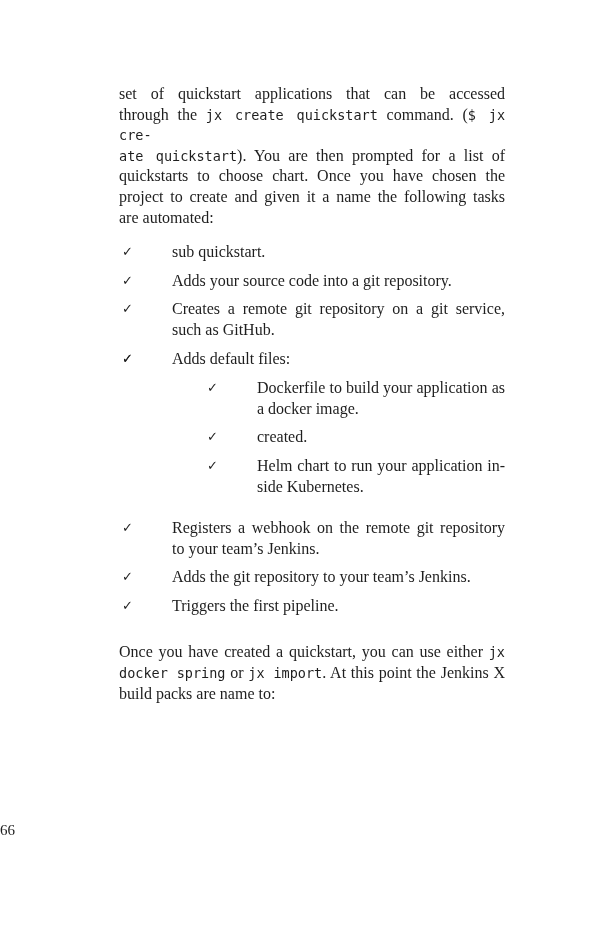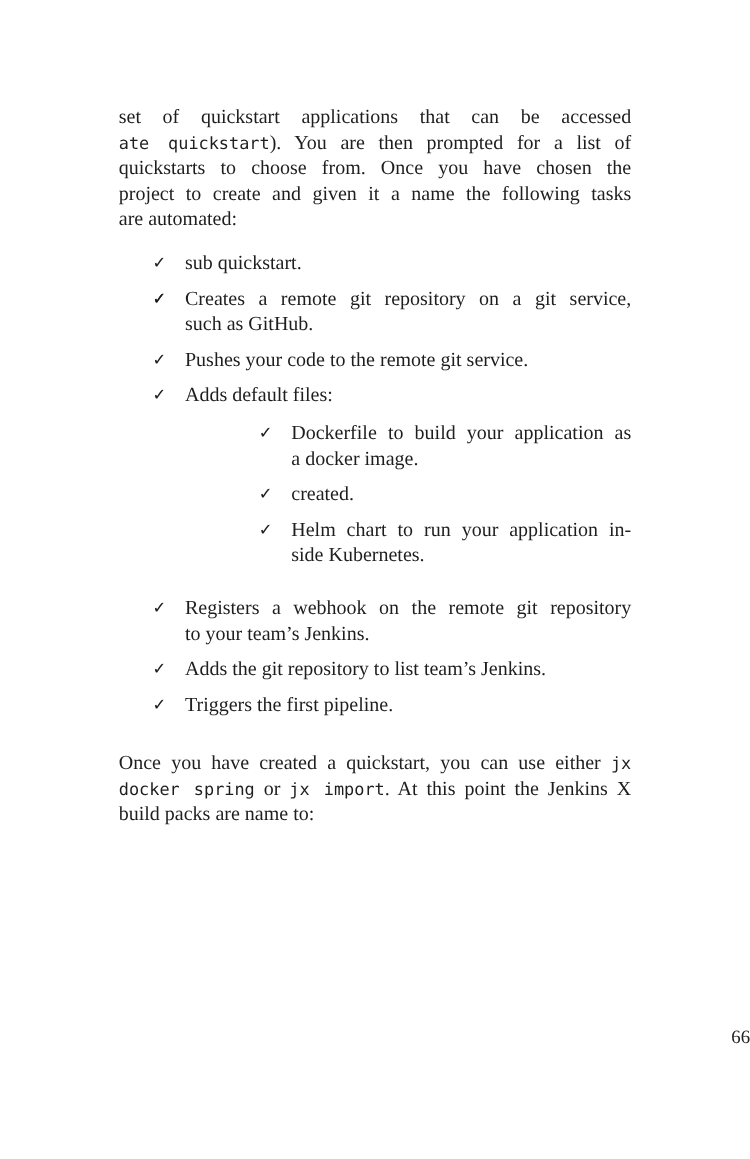--- a/index.html
+++ b/index.html
@@ -20,20 +20,21 @@
     position: absolute;
     left: 95px;
     top: 84px;
     width: 410px;
   }
   .line {
     font-size: 16px;
     line-height: 20.6px;
     text-align: justify;
     text-align-last: justify;
+    margin-left: 24px;
   }
   .line.last {
     text-align-last: left;
   }
   .mono {
     font-family: "DejaVu Sans Mono", "Liberation Mono", monospace;
     font-size: 13.5px;
   }
   .block.paragraph { margin-bottom: 14px; }
   .block.closing   { margin-bottom: 0; }
@@ -54,53 +55,54 @@
     font-family: "DejaVu Sans", "Liberation Sans", sans-serif;
     font-size: 13px;
     color: #1e1e1e;
   }
   .block.level-2 .check { left: 112px; }
   .page-number {
     position: absolute;
     top: 822px;
     left: 0;
     width: 600px;
-    text-align: right;
+    text-align: left;
     font-size: 15px;
     color: #1e1e1e;
   }
 </style>
 </head>
 <body>
 
 <div class="page">
   <div class="text-col" id="doc-flow">
       <div class="block paragraph paragraph">
         <div class="line"><span class="serif">set of quickstart applications that can be accessed</span></div>
+        <div class="line"><span class="serif">through the </span><span class="mono">jx create quickstart</span><span class="serif"> command. (</span><span class="mono">$ jx cre-</span></div>
         <div class="line"><span class="mono">ate quickstart</span><span class="serif">). You are then prompted for a list of</span></div>
-        <div class="line"><span class="serif">quickstarts to choose from. Once you have chosen the</span></div>
+        <div class="line"><span class="serif">quickstarts to choose chart. Once you have chosen the</span></div>
         <div class="line"><span class="serif">project to create and given it a name the following tasks</span></div>
         <div class="line last"><span class="serif">are automated:</span></div>
       </div>
       <div class="block list level-1">
         <div class="li">
           <span class="check">✓</span>
           <div class="line last"><span class="serif">sub quickstart.</span></div>
         </div>
         <div class="li">
           <span class="check">✓</span>
+          <div class="line last"><span class="serif">Adds your source code into a git repository.</span></div>
         </div>
         <div class="li">
           <span class="check">✓</span>
           <div class="line"><span class="serif">Creates a remote git repository on a git service,</span></div>
           <div class="line last"><span class="serif">such as GitHub.</span></div>
         </div>
         <div class="li">
           <span class="check">✓</span>
-          <div class="line last"><span class="serif">Pushes your code to the remote git service.</span></div>
         </div>
         <div class="li">
           <span class="check">✓</span>
           <div class="line last"><span class="serif">Adds default files:</span></div>
         </div>
       </div>
       <div class="block list level-2">
         <div class="li">
           <span class="check">✓</span>
           <div class="line"><span class="serif">Dockerfile to build your application as</span></div>
@@ -117,21 +119,21 @@
         </div>
       </div>
       <div class="block list level-1 final-list">
         <div class="li">
           <span class="check">✓</span>
           <div class="line"><span class="serif">Registers a webhook on the remote git repository</span></div>
           <div class="line last"><span class="serif">to your team’s Jenkins.</span></div>
         </div>
         <div class="li">
           <span class="check">✓</span>
-          <div class="line last"><span class="serif">Adds the git repository to list team’s Jenkins.</span></div>
+          <div class="line last"><span class="serif">Adds the git repository to your team’s Jenkins.</span></div>
         </div>
         <div class="li">
           <span class="check">✓</span>
           <div class="line last"><span class="serif">Triggers the first pipeline.</span></div>
         </div>
       </div>
       <div class="block paragraph closing">
         <div class="line"><span class="serif">Once you have created a quickstart, you can use either </span><span class="mono">jx</span></div>
         <div class="line"><span class="mono">docker spring</span><span class="serif"> or </span><span class="mono">jx import</span><span class="serif">. At this point the Jenkins X</span></div>
         <div class="line last"><span class="serif">build packs are name to:</span></div>

